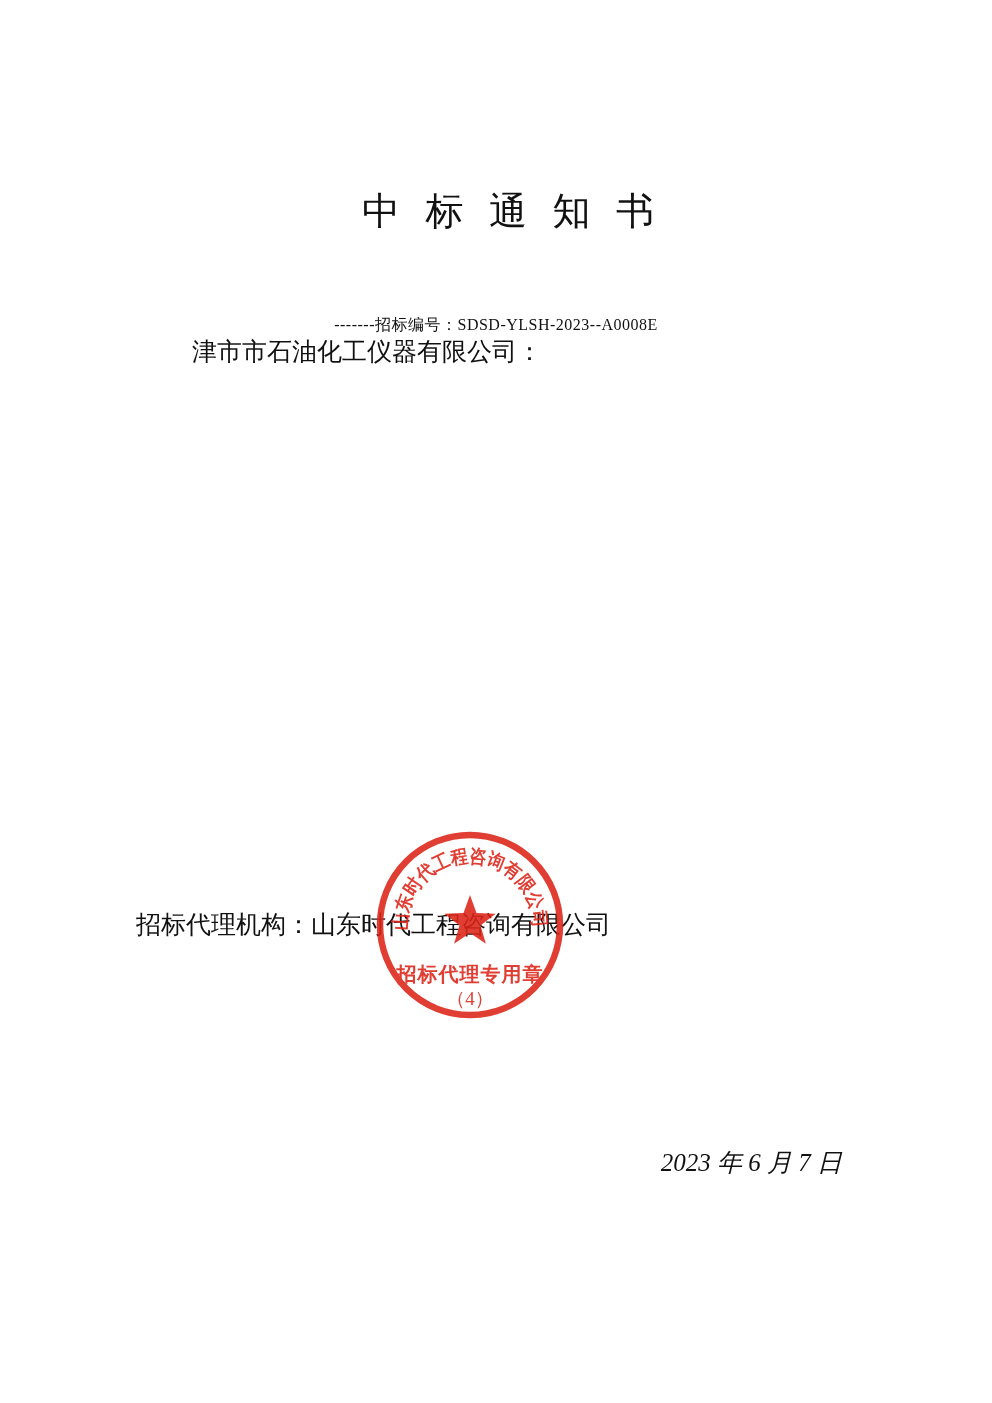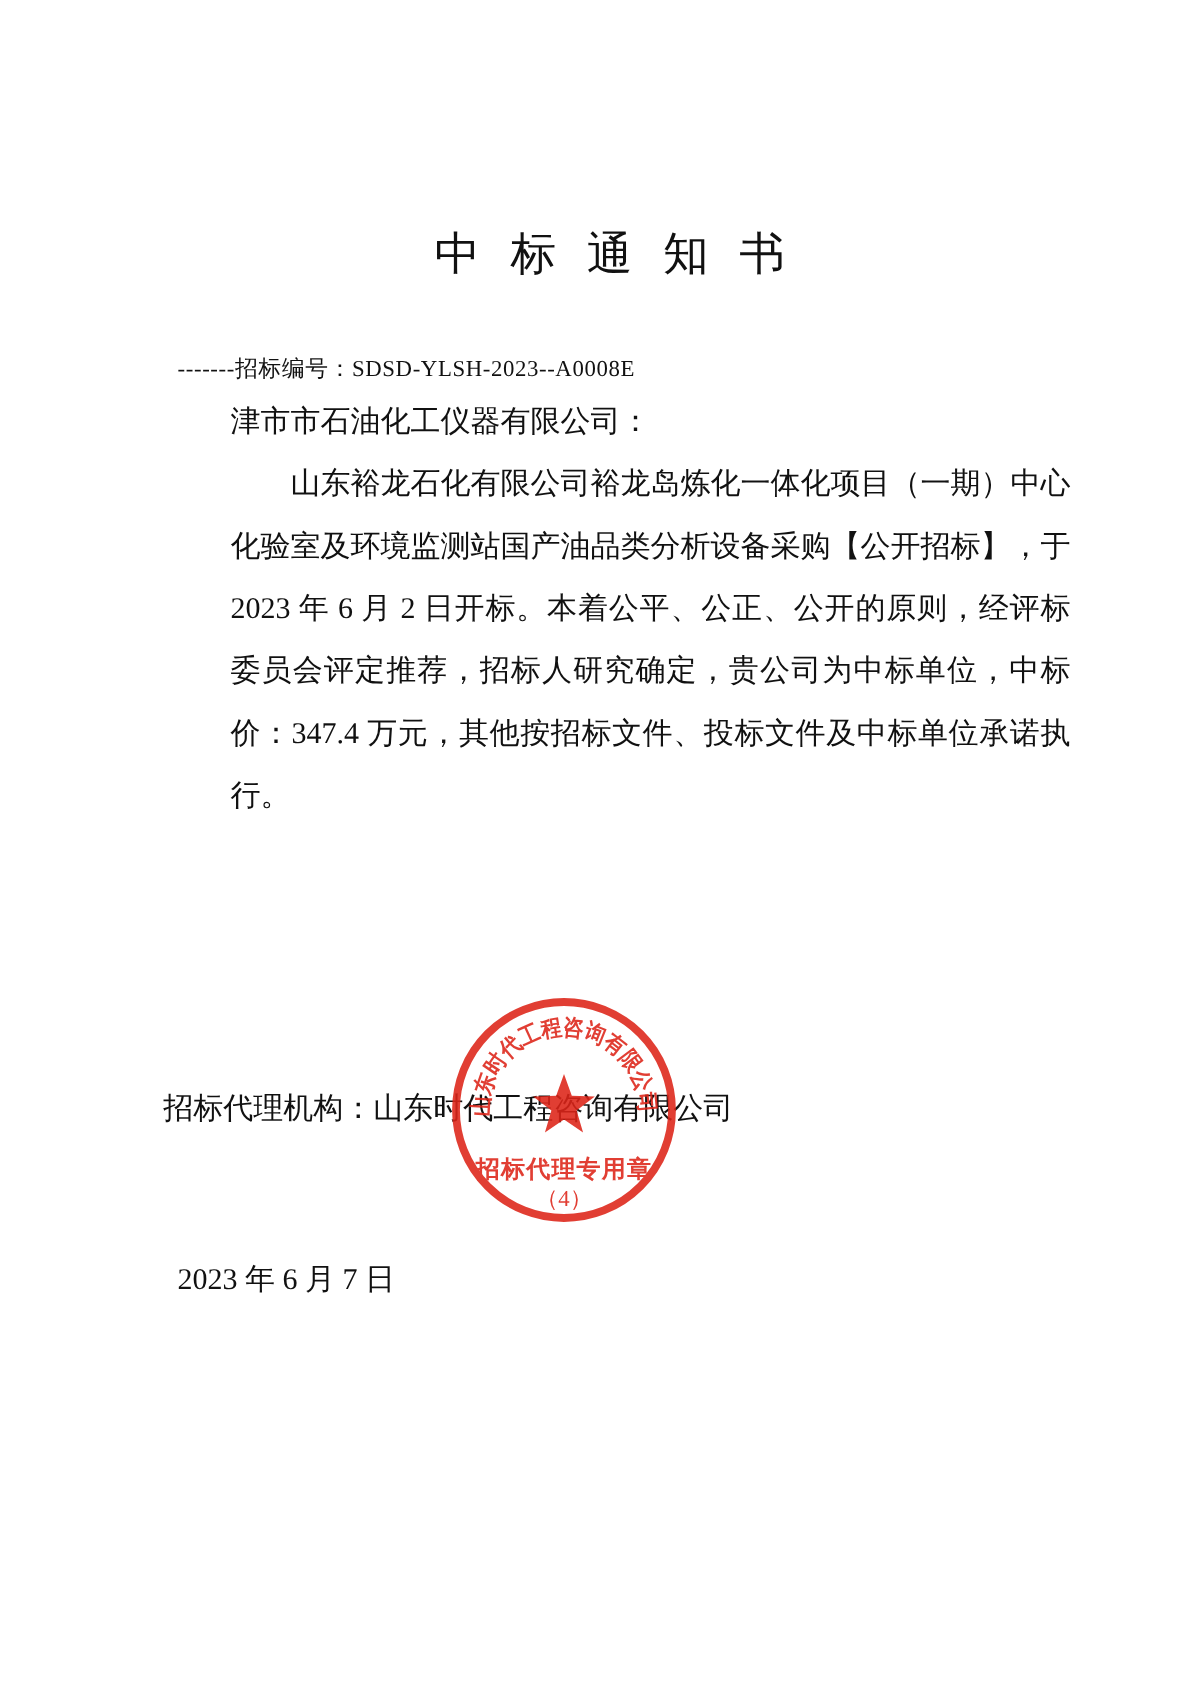--- a/index.html
+++ b/index.html
@@ -23,25 +23,25 @@
     width: 100%;
     margin: 16px;
     text-align: center;
     font-size: 38px;
     font-weight: 400;
     letter-spacing: 8px;
     white-space: pre;
   }
   .ref-line {
     position: absolute;
-    top: 294px;
+    top: 315px;
     left: 148px;
     width: 696px;
-    text-align: left;
-    font-size: 19px;
+    text-align: center;
+    font-size: 16px;
     letter-spacing: 0.5px;
     white-space: pre;
   }
   .body-block {
     position: absolute;
     top: 326px;
     left: 148px;
     width: 700px;
     font-size: 25px;
     line-height: 52px;
@@ -84,40 +84,41 @@
     text-anchor: middle;
   }
   .stamp .stamp-number-text {
     font-family: "Liberation Serif", "DejaVu Serif", serif;
     font-size: 19px;
     font-weight: 400;
     text-anchor: middle;
   }
   .date-line {
     position: absolute;
-    top: 1041px;
+    top: 1137px;
     left: 148px;
     width: 694px;
+    text-align: right;
     font-size: 25px;
     line-height: 52px;
     white-space: pre;
+    font-style: italic;
   }
 </style>
 </head>
 <body>
 
 <div class="page">
 
   <h1 class="doc-title">中 标 通 知 书</h1>
 
   <div class="ref-line">-------招标编号：SDSD-YLSH-2023--A0008E</div>
 
   <div class="body-block">
     <div class="addressee">津市市石油化工仪器有限公司：</div>
-    <p class="para">山东裕龙石化有限公司裕龙岛炼化一体化项目（一期）中心化验室及环境监测站国产油品类分析设备采购【公开招标】，于 2023 年 6 月 2 日开标。本着公平、公正、公开的原则，经评标委员会评定推荐，招标人研究确定，贵公司为中标单位，中标价：347.4 万元，其他按招标文件、投标文件及中标单位承诺执行。</p>
   </div>
 
   <div class="agency-line">招标代理机构：山东时代工程咨询有限公司</div>
 
   <svg class="stamp" viewBox="0 0 220 220" xmlns="http://www.w3.org/2000/svg">
     <defs>
       <path id="seal-arc" d="M 47.2 115.5 A 63 63 0 1 1 172.8 115.5" fill="none"></path>
     </defs>
     <circle cx="110" cy="110" r="90" fill="none" stroke-width="6.5" stroke="#dd2418"></circle>
     <text class="arc-text" fill="#dd2418">

